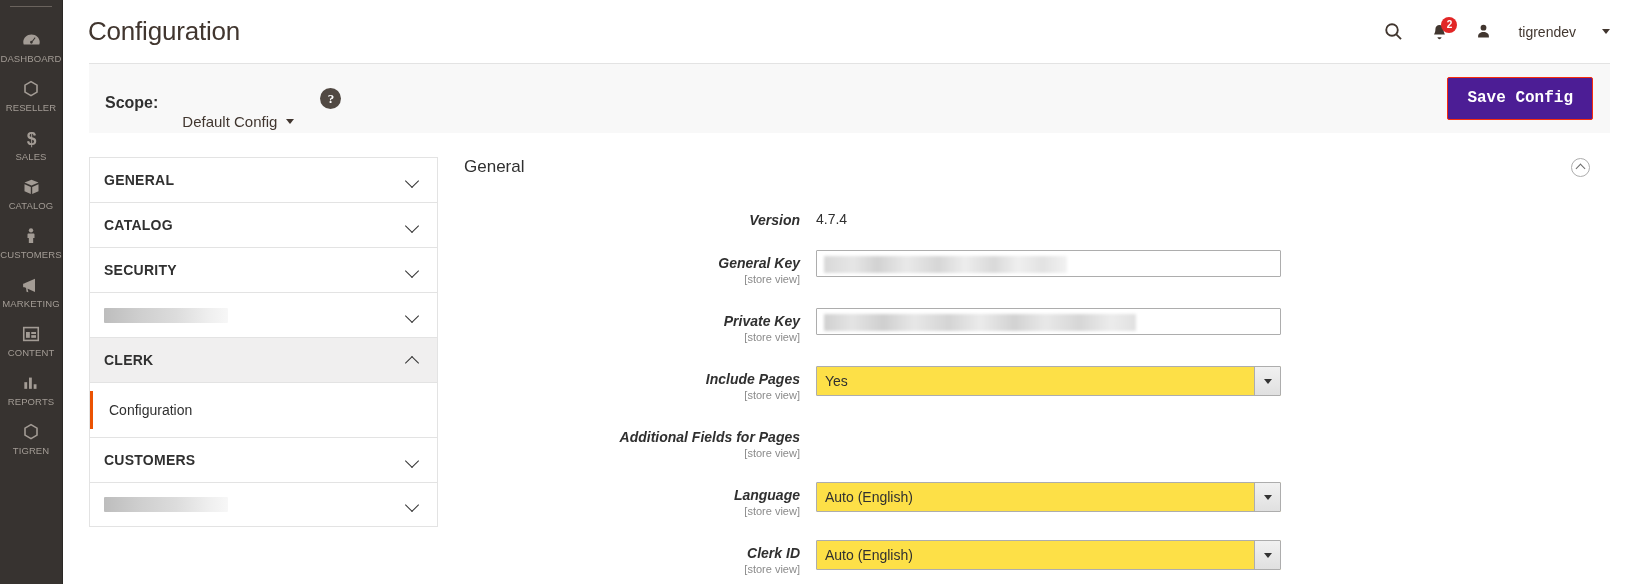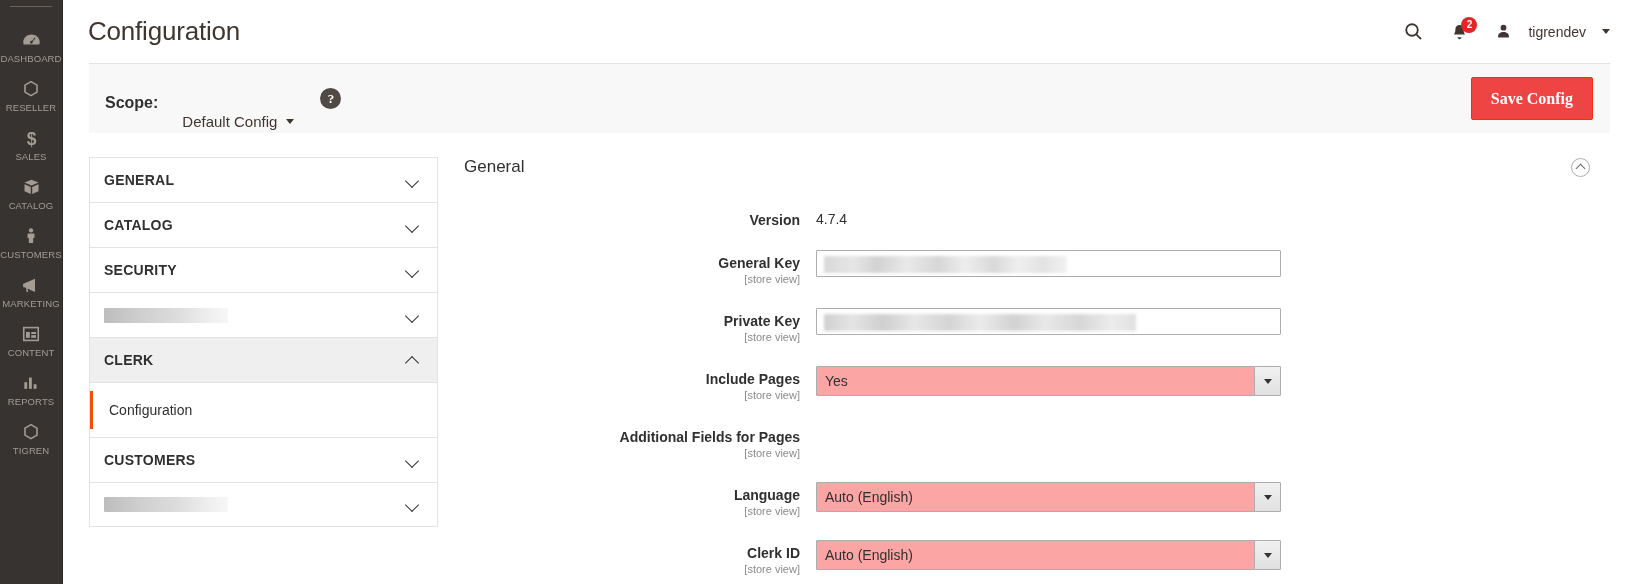--- a/index.html
+++ b/index.html
@@ -54,21 +54,21 @@
   .searchic svg { width: 21px; height: 21px; stroke: #41362f; fill: none; stroke-width: 2.1; }
   .bellwrap { position: relative; }
   .bellwrap svg { width: 19px; height: 20px; fill: #41362f; }
   .badge {
     position: absolute; top: -5px; right: -8px;
     background: #e22626; color: #fff; font-size: 10px; font-weight: 700;
     min-width: 16px; height: 16px; border-radius: 9px;
     display: flex; align-items: center; justify-content: center;
     padding: 0 4px; font-family: "Liberation Sans", sans-serif;
   }
-  .userbox { display: flex; align-items: center; gap: 16px; cursor: pointer; }
+  .userbox { display: flex; align-items: center; gap: 26px; cursor: pointer; }
   .userbox .avi svg { width: 17px; height: 17px; fill: #41362f; display:block; }
   .userbox .uname { font-size: 14px; color: #41362f; font-family: "Liberation Sans", sans-serif; }
   .caret-dn {
     width: 0; height: 0; border-left: 4.5px solid transparent;
     border-right: 4.5px solid transparent; border-top: 5px solid #41362f;
   }
 
   
   .scopebar {
     margin: 0 26px; height: 70px;
@@ -79,23 +79,23 @@
   .scope-sel { display: flex; align-items: center; gap: 9px; cursor: pointer; margin-top: 46px; }
   .scope-sel .sval { font-size: 15px; color: #41362f; }
   .helpic {
     width: 21px; height: 21px; border-radius: 50%;
     background: #514943; color: #fff; font-size: 13px; font-weight: 700;
     display: flex; align-items: center; justify-content: center;
     margin-left: 26px; cursor: pointer; font-family: "Liberation Serif", serif;
   }
   .savebtn {
     margin-left: auto;
-    background: #ef4444; color: #ffffff;
+    background: #4c1d95; color: #ffffff;
     border: 1px solid #f92c0d; border-radius: 2px;
-    font-size: 16px; font-weight: 700; font-family: Liberation Serif, serif;
+    font-size: 16px; font-weight: 700; font-family: Liberation Mono, monospace;
     padding: 11px 19px; cursor: pointer; line-height: 19px;
   }
 
   
   .cbody { display: flex; padding: 0 26px; margin-top: 24px; gap: 22px; align-items: flex-start; }
 
   
   .confnav { width: 349px; min-width: 349px; }
   .secttab {
     border: 1px solid #e3e3e3; border-bottom: none;
@@ -146,21 +146,21 @@
     transform: rotate(45deg); margin-top: 3px;
   }
 
   .frow { display: flex; align-items: flex-start; margin-bottom: 22px; }
   .flabelwrap {
     width: 356px; min-width: 356px; text-align: right;
     padding-right: 16px; padding-top: 5px;
   }
   .flabel {
     font-size: 14px; font-weight: 700; color: #303030;
-    font-family: "Liberation Sans", sans-serif; line-height: 16px;
+    font-family: "Liberation Sans", sans-serif; line-height: 16px; font-style: italic;
   }
   .fscope { font-size: 11px; color: #8b8b8b; line-height: 14px; margin-top: 1px; }
   .fctrl { position: relative; }
   .plaintext { font-size: 14px; color: #303030; padding-top: 4px; }
 
   .inputbox {
     width: 465px; height: 27px; border: 1px solid #adadad;
     background: #ffffff; border-radius: 1px; position: relative; overflow: hidden;
   }
   .blurtext {
@@ -180,21 +180,21 @@
     filter: blur(1.4px);
   }
   .inputbox input {
     width: 100%; height: 100%; border: 0; outline: 0;
     padding: 0 8px; font-size: 14px; color: #303030;
     font-family: "Liberation Sans", sans-serif; background: transparent;
   }
 
   .selectbox {
     width: 465px; height: 30px; border: 1px solid #adadad;
-    background: #fca5a5; border-radius: 1px;
+    background: #fde047; border-radius: 1px;
     display: flex; align-items: center; cursor: pointer;
   }
   .selectbox .sv {
     flex: 1; font-size: 14px; color: #303030; padding-left: 8px;
     font-family: "Liberation Sans", sans-serif;
   }
   .selarrow {
     width: 26px; height: 100%; border-left: 1px solid #adadad;
     background: linear-gradient(180deg,#f1f1f1 0%,#e0e0e0 100%);
     display: flex; align-items: center; justify-content: center;

